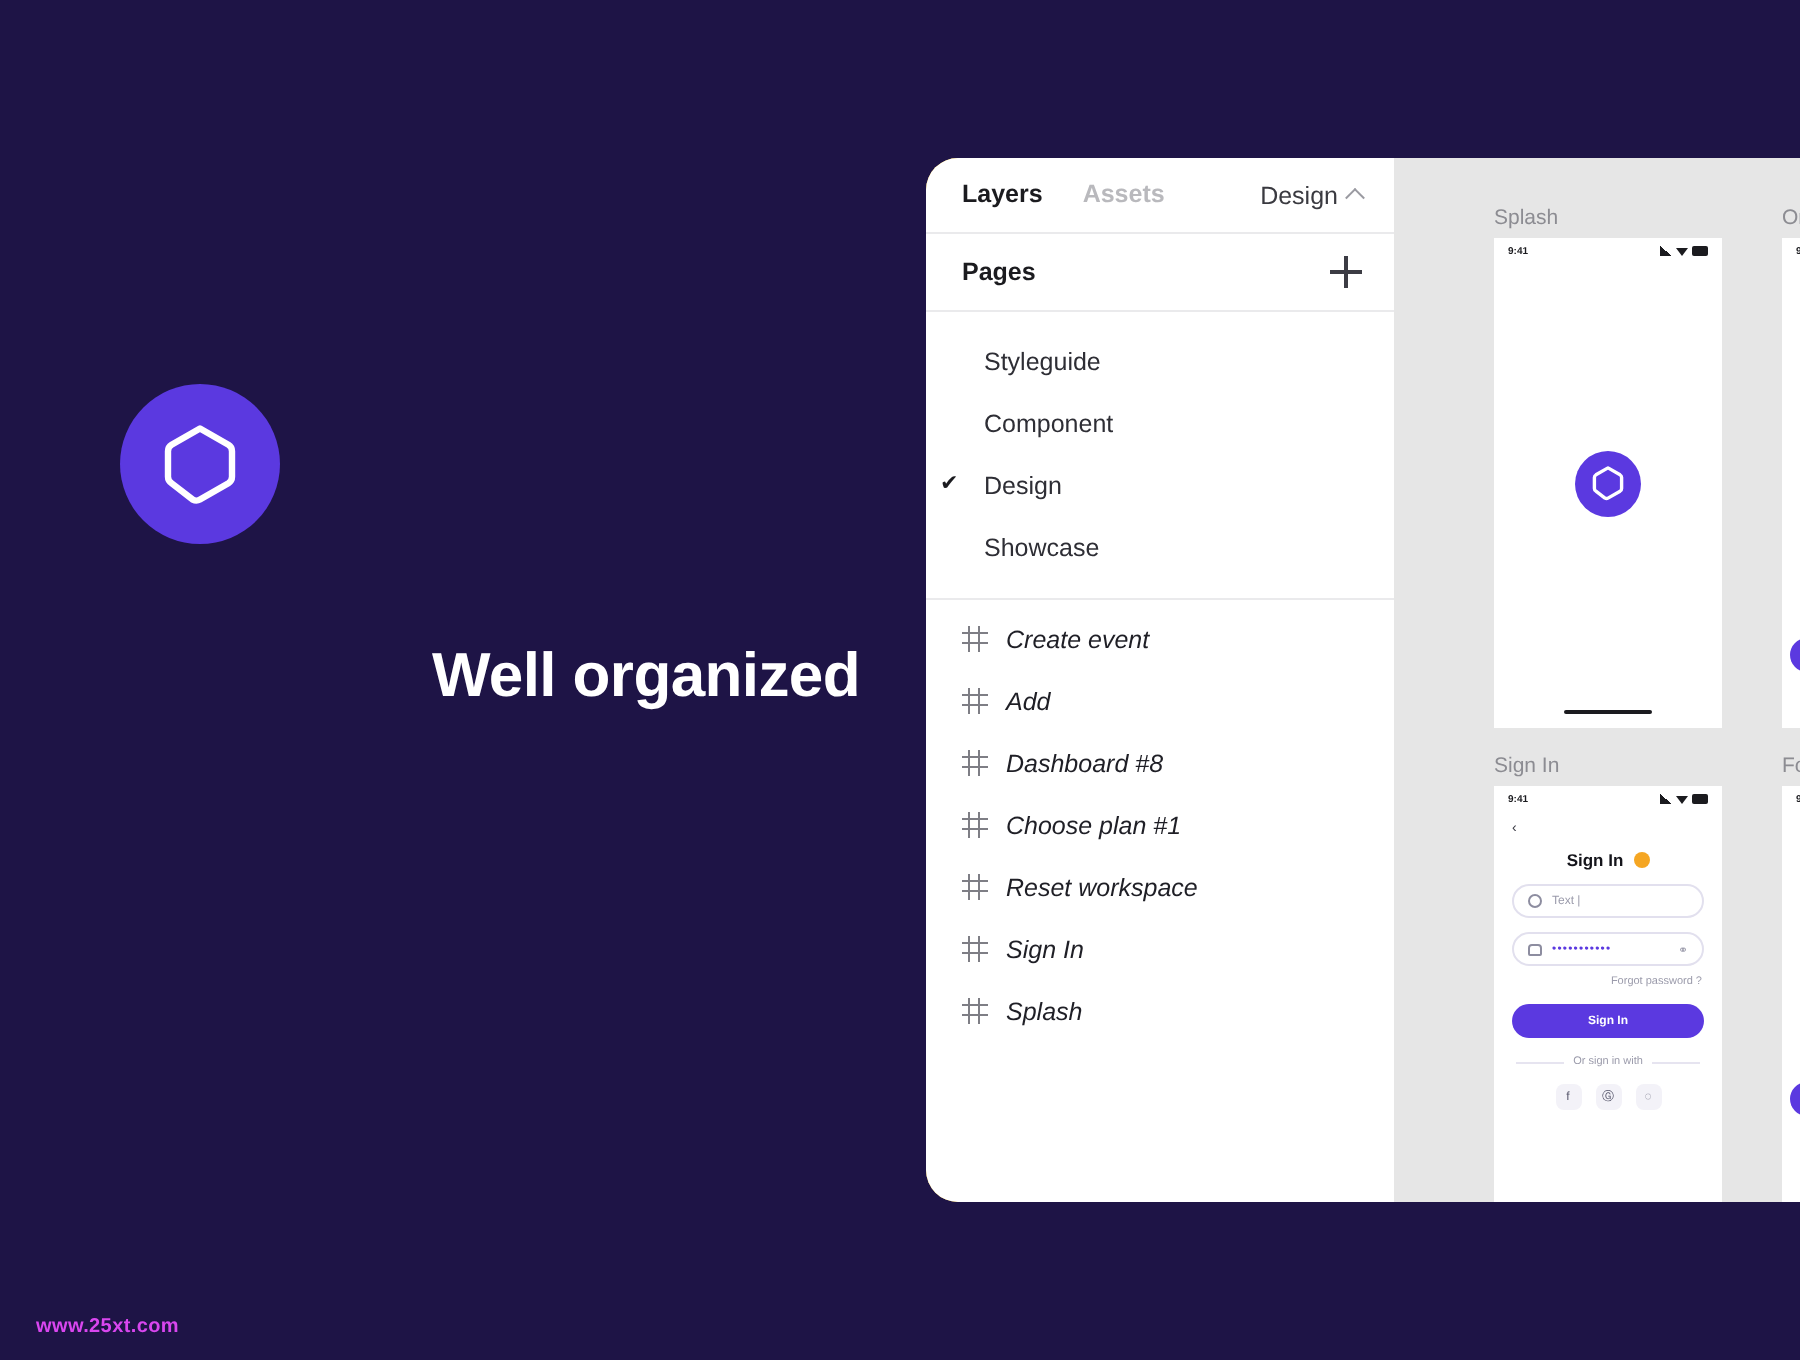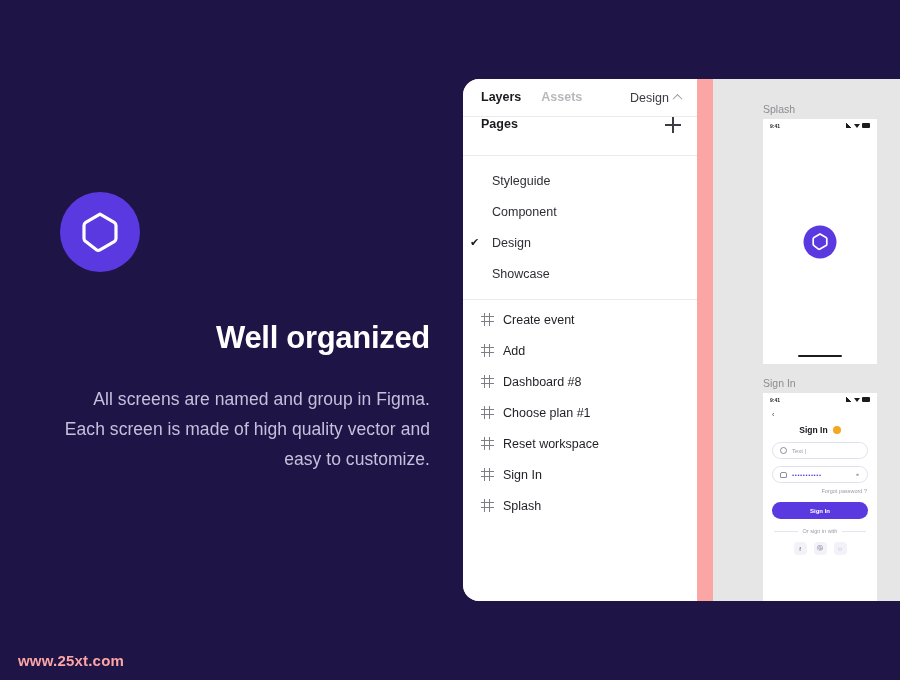--- a/index.html
+++ b/index.html
@@ -50,39 +50,38 @@
     color: #c6c0dd;
     font-size: 17.5px;
     line-height: 30px;
     letter-spacing: 0.05px;
   }
 
   .watermark {
     position: absolute;
     left: 18px;
     bottom: 11px;
-    color: #fca5a5;
-    font-size: 15px;
+    color: #d946ef;
+    font-size: 10px;
     font-weight: bold;
     letter-spacing: 0.2px;
   }
 
   
   .app-window {
     position: absolute;
     left: 463px;
     top: 79px;
     width: 437px;
     height: 522px;
     border-top-left-radius: 16px;
     border-bottom-left-radius: 16px;
     overflow: hidden;
-    background: #fca5a5;
-    display: flex;
-    gap: 16px;
+    background: #eab308;
+    display: flex;
   }
 
   
   .panel {
     width: 234px;
     height: 100%;
     background: #ffffff;
     display: flex;
     flex-direction: column;
     flex: 0 0 234px;
@@ -128,21 +127,21 @@
   .panel-divider {
     height: 1px;
     background: #eaeaec;
     flex: 0 0 1px;
   }
 
   .pages-header {
     height: 38px;
     flex: 0 0 38px;
     display: flex;
-    align-items: flex-start;
+    align-items: center;
     padding: 0 16px 0 18px;
   }
   .pages-label {
     font-size: 12.5px;
     font-weight: bold;
     color: #1b1b1f;
   }
   .plus-btn {
     margin-left: auto;
     width: 16px;
@@ -191,20 +190,21 @@
     background: #eaeaec;
     margin-top: 1px;
     flex: 0 0 1px;
   }
 
   
   .layers-list {
     flex: 1;
     overflow: hidden;
     padding-top: 4px;
+    font-style: italic;
   }
   .layer-row {
     height: 31px;
     display: flex;
     align-items: center;
     padding-left: 18px;
     font-size: 12.5px;
     color: #1f1f26;
     gap: 9px;
   }
@@ -374,21 +374,20 @@
   <div class="logo-badge">
     <svg class="hex" width="40" height="42" viewBox="0 0 40 42">
       <path d="M20 3.2 L34.2 11.4 Q36 12.5 36 14.6 L36 27.4 Q36 29.5 34.2 30.6 L20 38.8 Q18.2 39.8 16.4 38.8 L5.8 30.6 Q4 29.5 4 27.4 L4 14.6 Q4 12.5 5.8 11.4 Z" fill="none" stroke="#ffffff" stroke-width="3.2" stroke-linejoin="round"></path>
     </svg>
   </div>
 
   <h1 class="promo-title">
     <span>Well organized</span><br>
   </h1>
 
-  <p class="promo-body">All screens are named and group in Figma. Each screen is made of high quality vector and easy to customize.</p>
 </section>
 
 <div class="watermark">www.25xt.com</div>
 
 <div class="app-window">
 
   <aside class="panel">
 
     <div class="panel-tabs">
       <div class="tab">Layers</div>

